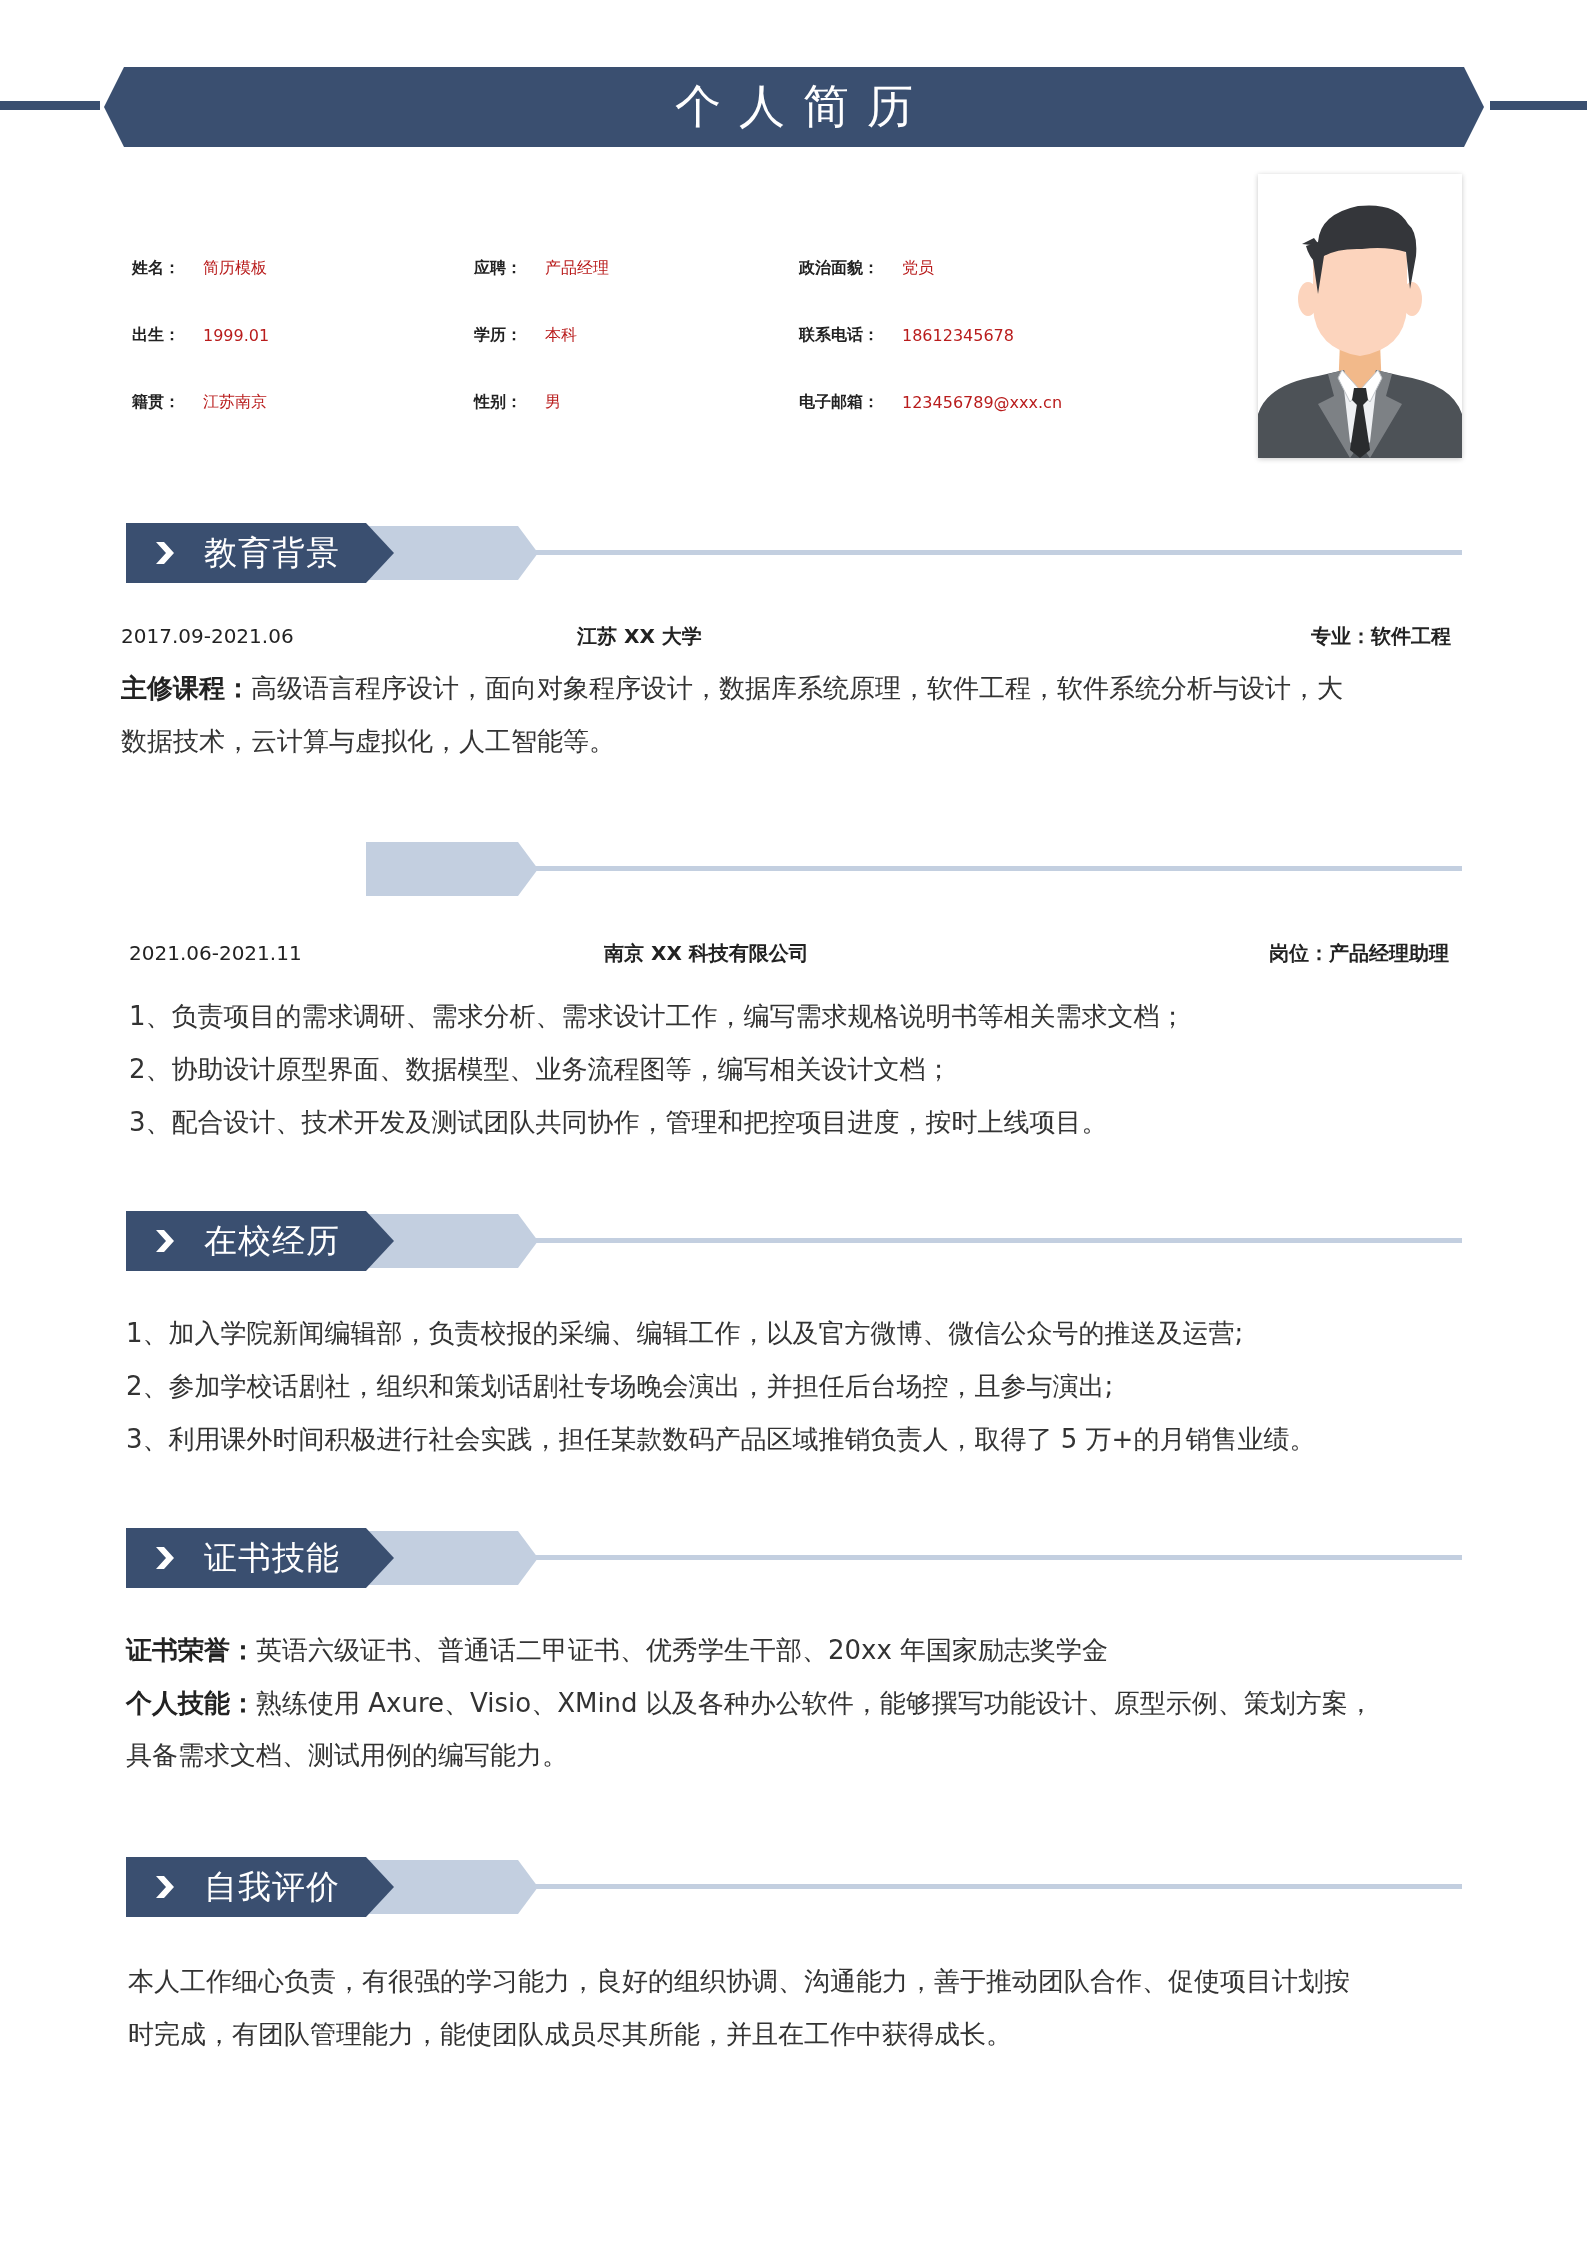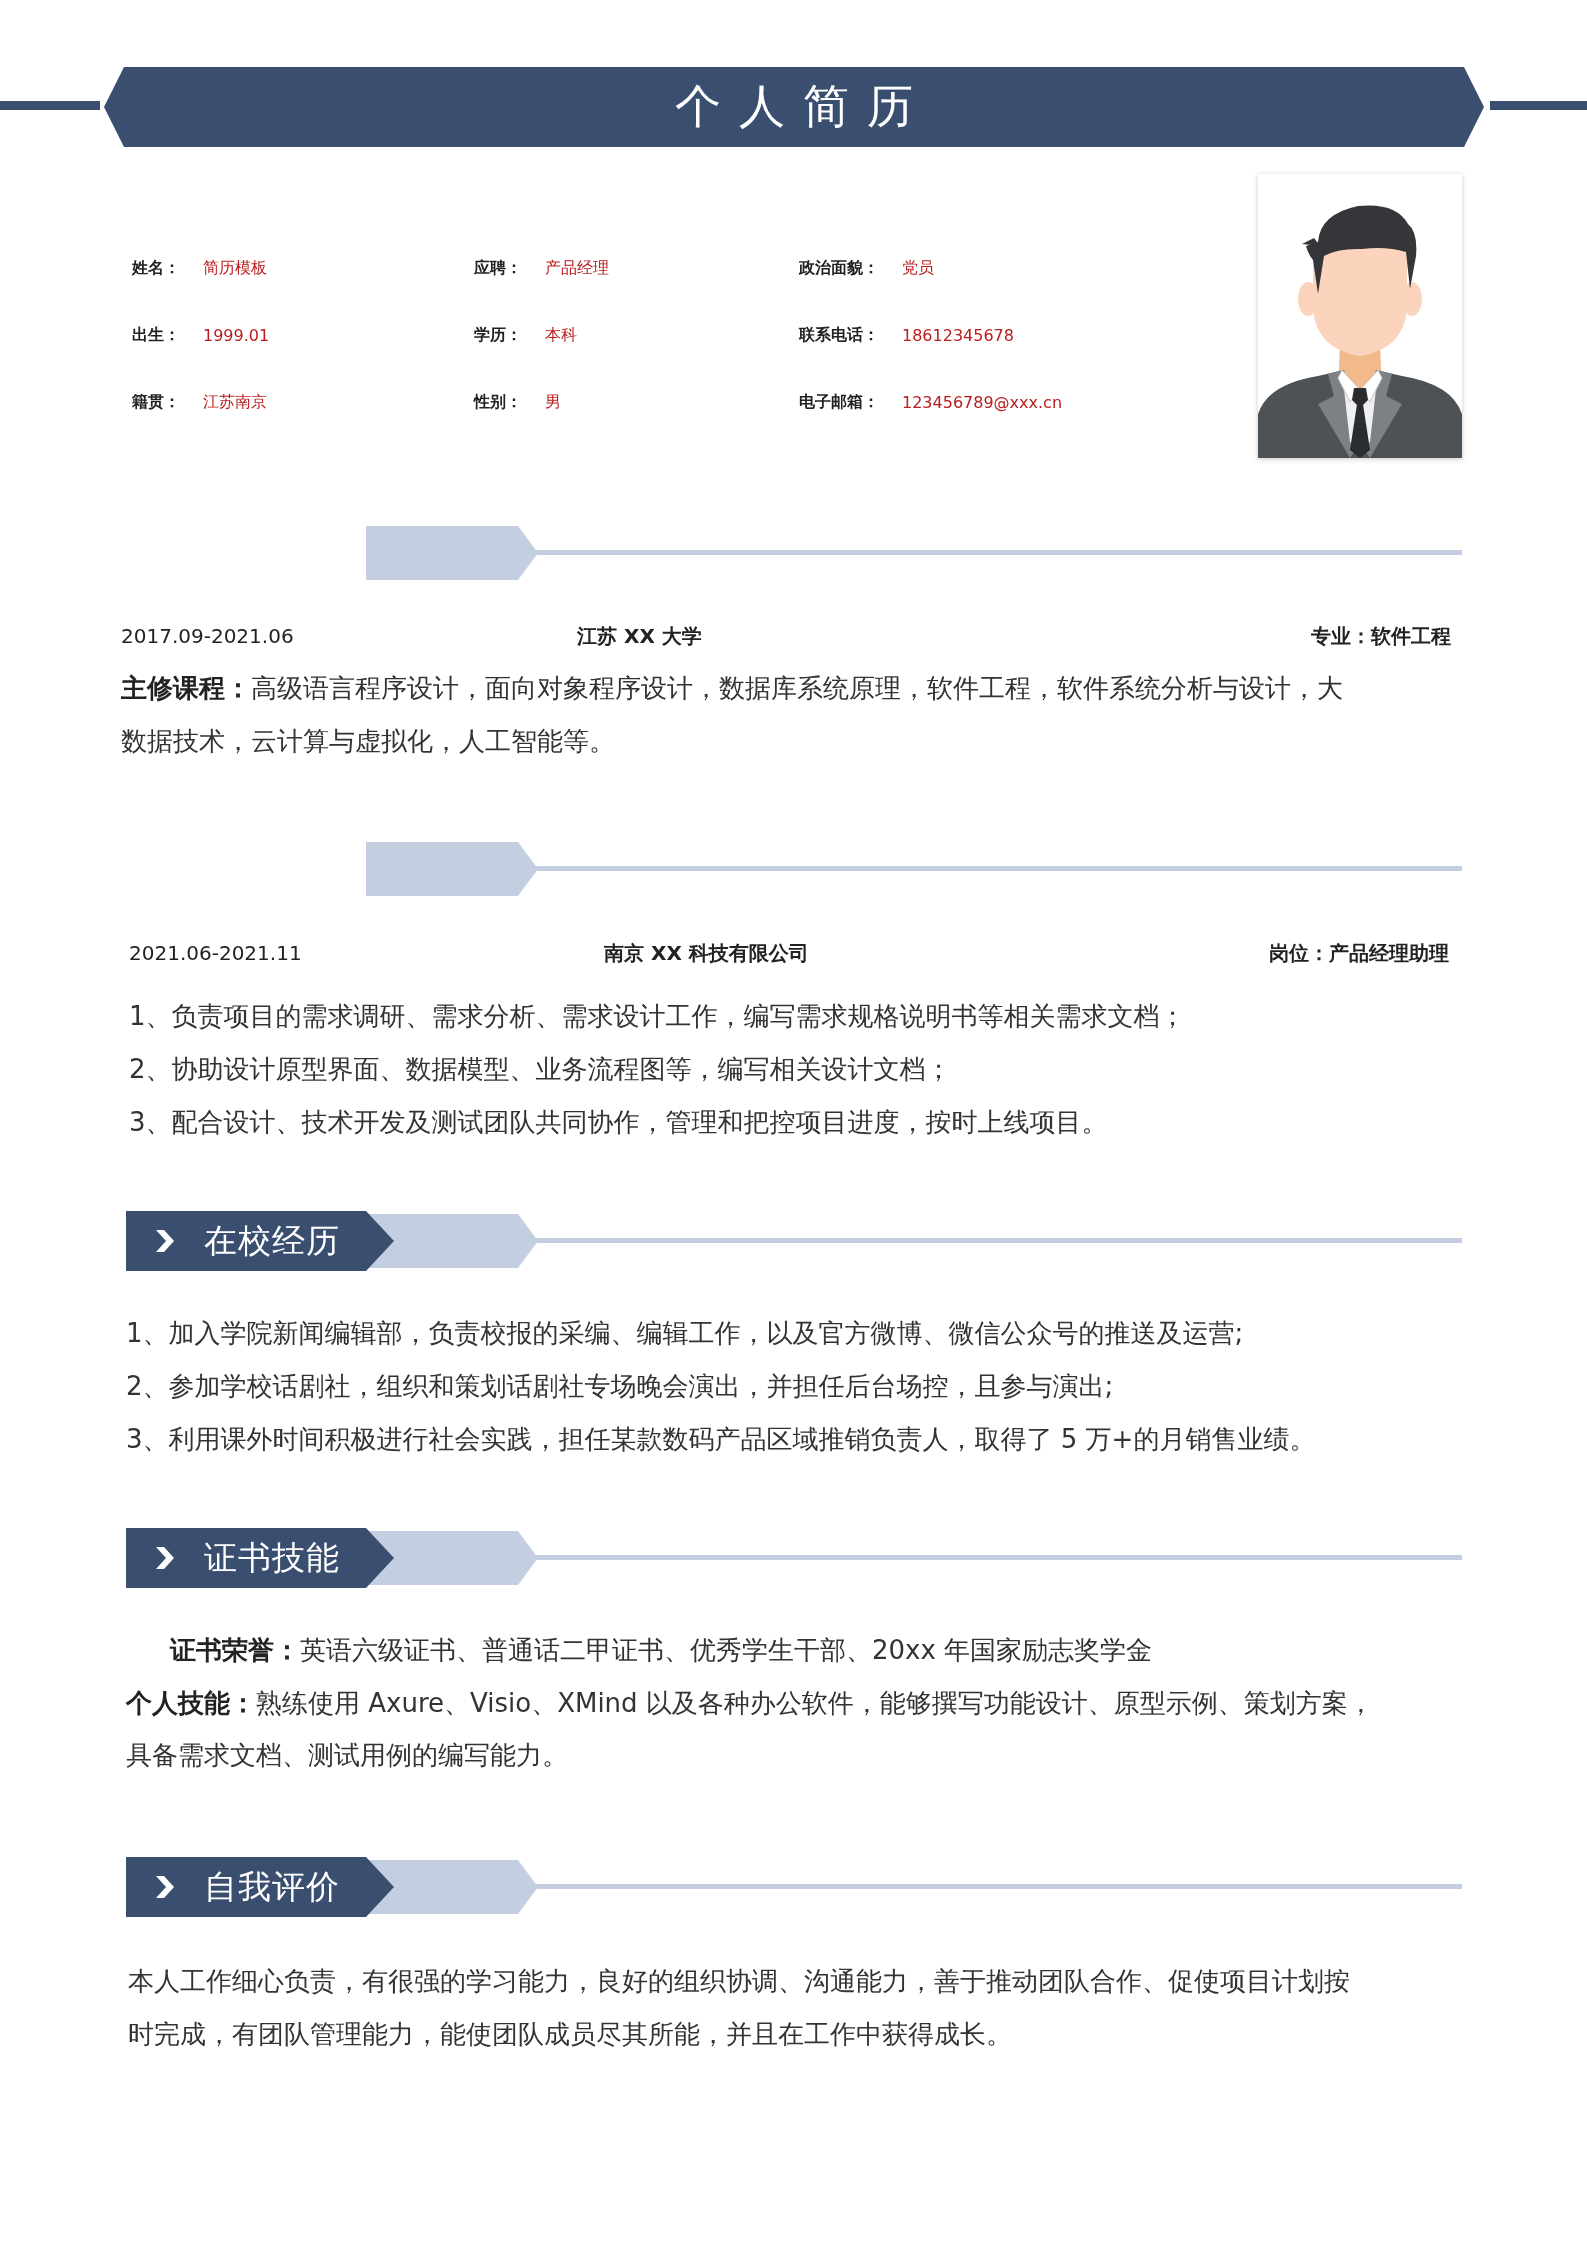--- a/index.html
+++ b/index.html
@@ -127,20 +127,26 @@
 
     <path d="M55 85 Q55 62 102 60 Q149 62 149 85 L149 135 Q146 175 102 182 Q58 175 55 135 Z" fill="#fcd4bd"></path>
 
     <path d="M48 72 L60 68 Q62 40 100 32 Q138 28 150 50 Q160 58 158 82 L152 115 L148 78 Q128 72 104 75 Q80 74 66 82 L60 120 L55 86 Q50 80 48 72 Z" fill="#34363a"></path>
     <path d="M44 70 L56 64 L62 72 Z" fill="#34363a"></path>
   </svg>
 </div>
 
 <div class="section-header" style="top:523px;">
   <div class="sh-back"></div>
+  <div class="sh-main">
+    <svg class="sh-chevron" viewBox="0 0 26 26">
+        <path d="M4 2 L12 2 L22 13 L12 24 L4 24 L14 13 Z" fill="#ffffff"></path>
+      </svg>
+    <span class="sh-title">教育背景</span>
+  </div>
   <div class="sh-line"></div>
 </div>
 
 <div class="meta-row" style="left:121px; top:616px; width:1330px;">
   <span class="meta-left" style="left:0;">2017.09-2021.06</span>
   <span class="meta-center" style="left:456px;">江苏 XX 大学</span>
   <span class="meta-right" style="right:0;">专业：软件工程</span>
 </div>
 <div class="text-line" style="left:121px; top:668px;">
   <span class="bold">主修课程：</span><span>高级语言程序设计，面向对象程序设计，数据库系统原理，软件工程，软件系统分析与设计，大</span>
@@ -180,21 +186,21 @@
   <div class="sh-back"></div>
   <div class="sh-main">
     <svg class="sh-chevron" viewBox="0 0 26 26">
         <path d="M4 2 L12 2 L22 13 L12 24 L4 24 L14 13 Z" fill="#ffffff"></path>
       </svg>
     <span class="sh-title">证书技能</span>
   </div>
   <div class="sh-line"></div>
 </div>
 
-<div class="text-line" style="left:126px; top:1630px;margin-left:44px;">
+<div class="text-line" style="left:126px; top:1630px;">
   <span class="bold">证书荣誉：</span><span>英语六级证书、普通话二甲证书、优秀学生干部、20xx 年国家励志奖学金</span>
 </div>
 <div class="text-line" style="left:126px; top:1683px;">
   <span class="bold">个人技能：</span><span>熟练使用 Axure、Visio、XMind 以及各种办公软件，能够撰写功能设计、原型示例、策划方案，</span>
 </div>
 <div class="text-line" style="left:126px; top:1735px;">具备需求文档、测试用例的编写能力。</div>
 
 <div class="section-header" style="top:1857px;padding-left:16px;">
   <div class="sh-back"></div>
   <div class="sh-main">

